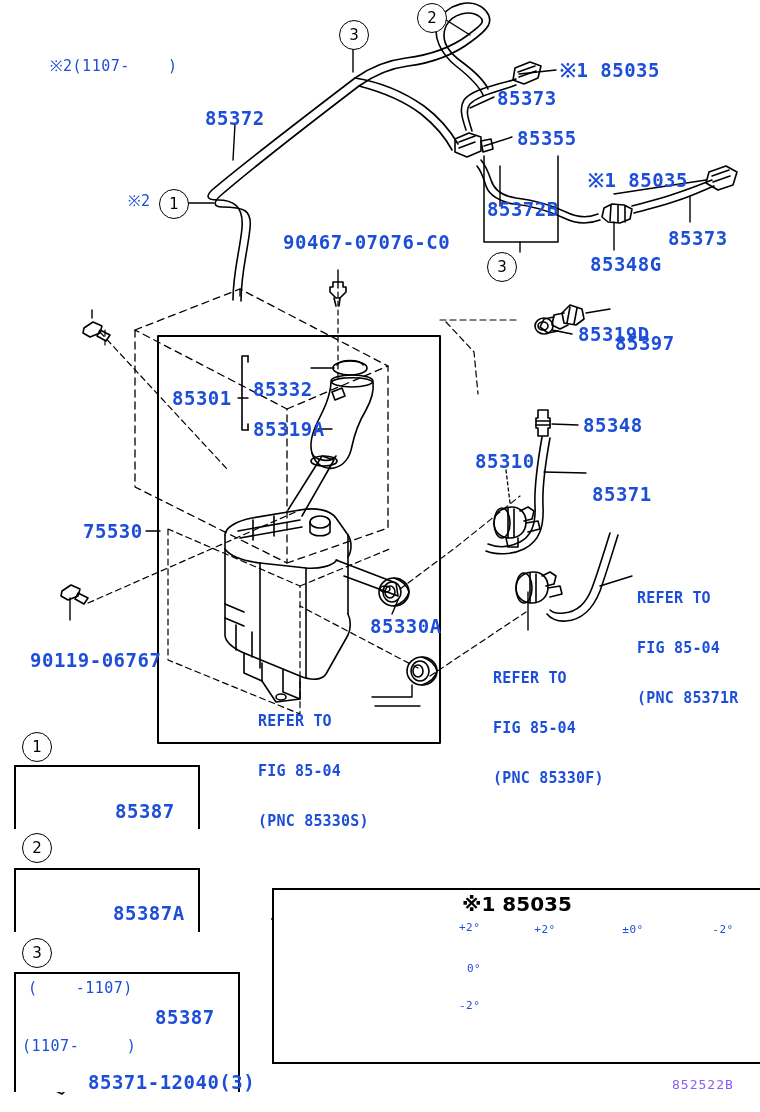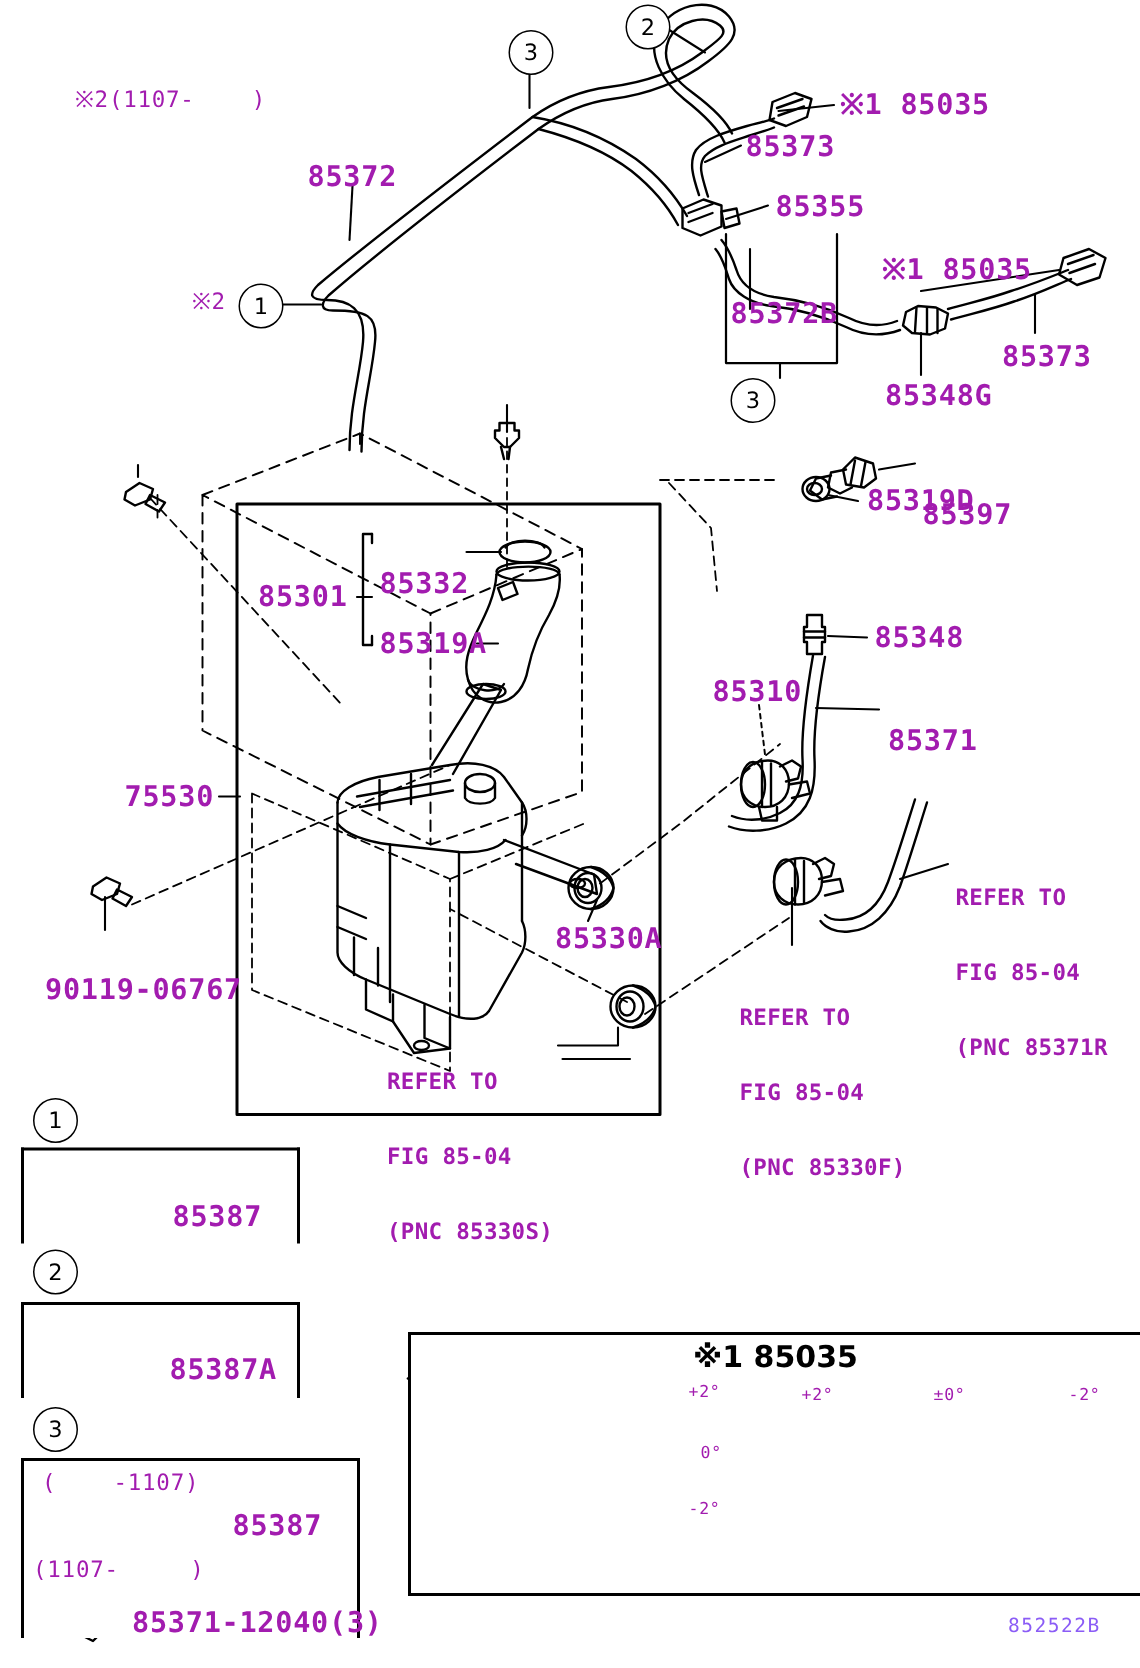--- a/index.html
+++ b/index.html
@@ -1,21 +1,21 @@
 <!DOCTYPE html>
 <html><head>
 <meta charset="utf-8">
 <style>
   html,body{margin:0;padding:0;background:#ffffff;}
   body{width:760px;height:1112px;position:relative;overflow:hidden;
        font-family:"DejaVu Sans Mono","Liberation Mono",monospace;color:#000;}
   #stage{position:absolute;left:0;top:0;width:760px;height:1112px;}
   svg.art{position:absolute;left:0;top:0;width:760px;height:1112px;overflow:visible;}
   .lbl{position:absolute;white-space:pre;font-weight:bold;letter-spacing:0.5px;
-       font-family:"DejaVu Sans Mono","Liberation Mono",monospace;color:#a21caf;line-height:1.12;}
+       font-family:"DejaVu Sans Mono","Liberation Mono",monospace;color:#1d4ed8;line-height:1.12;}
   .lbl.p{font-size:19px;}
   .lbl.sm{font-size:15px;font-weight:normal;}
   .lbl.ref{font-size:15px;font-weight:bold;letter-spacing:0.2px;}
   .lbl.tiny{font-size:11px;font-weight:normal;}
   .lbl.wm{font-size:13px;font-weight:normal;letter-spacing:1px;color:#8b5cf6;}
   .mark{font-family:"DejaVu Sans","Liberation Sans",sans-serif;}
   .circ{position:absolute;border:1.6px solid #000;border-radius:50%;
         width:28px;height:28px;display:flex;align-items:center;justify-content:center;
         font-size:15px;font-family:"DejaVu Sans","Liberation Sans",sans-serif;background:#fff;}
   .tbl{position:absolute;border:2px solid #000;background:#fff;}
@@ -343,20 +343,21 @@
   <div class="lbl sm" style="left:128px;top:193px;">※2</div>
 
   <div class="lbl p" style="left:205px;top:108px;">85372</div>
   <div class="lbl p" style="left:560px;top:60px;">※1 85035</div>
   <div class="lbl p" style="left:497px;top:88px;">85373</div>
   <div class="lbl p" style="left:517px;top:128px;">85355</div>
   <div class="lbl p" style="left:588px;top:170px;">※1 85035</div>
   <div class="lbl p" style="left:668px;top:228px;">85373</div>
   <div class="lbl p" style="left:590px;top:254px;">85348G</div>
   <div class="lbl p" style="left:487px;top:199px;">85372B</div>
+  <div class="lbl p" style="left:283px;top:232px;">90467-07076-C0</div>
   <div class="lbl p" style="left:30px;top:650px;">90119-06767</div>
   <div class="lbl p" style="left:253px;top:358px;margin-top:21px;">85332</div>
   <div class="lbl p" style="left:172px;top:388px;">85301</div>
   <div class="lbl p" style="left:253px;top:419px;">85319A</div>
   <div class="lbl p" style="left:83px;top:521px;">75530</div>
   <div class="lbl p" style="left:370px;top:616px;">85330A</div>
   <div class="lbl p" style="left:615px;top:301px;margin-top:32px;">85397</div>
   <div class="lbl p" style="left:578px;top:324px;">85319D</div>
   <div class="lbl p" style="left:583px;top:415px;">85348</div>
   <div class="lbl p" style="left:475px;top:451px;">85310</div>

